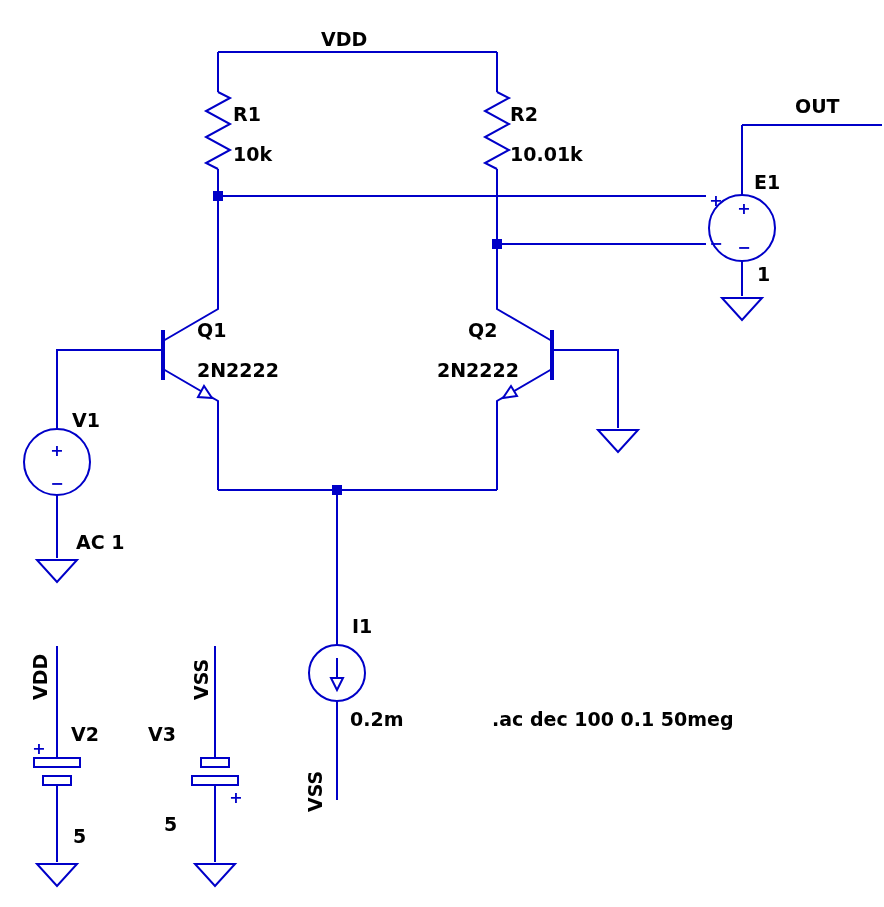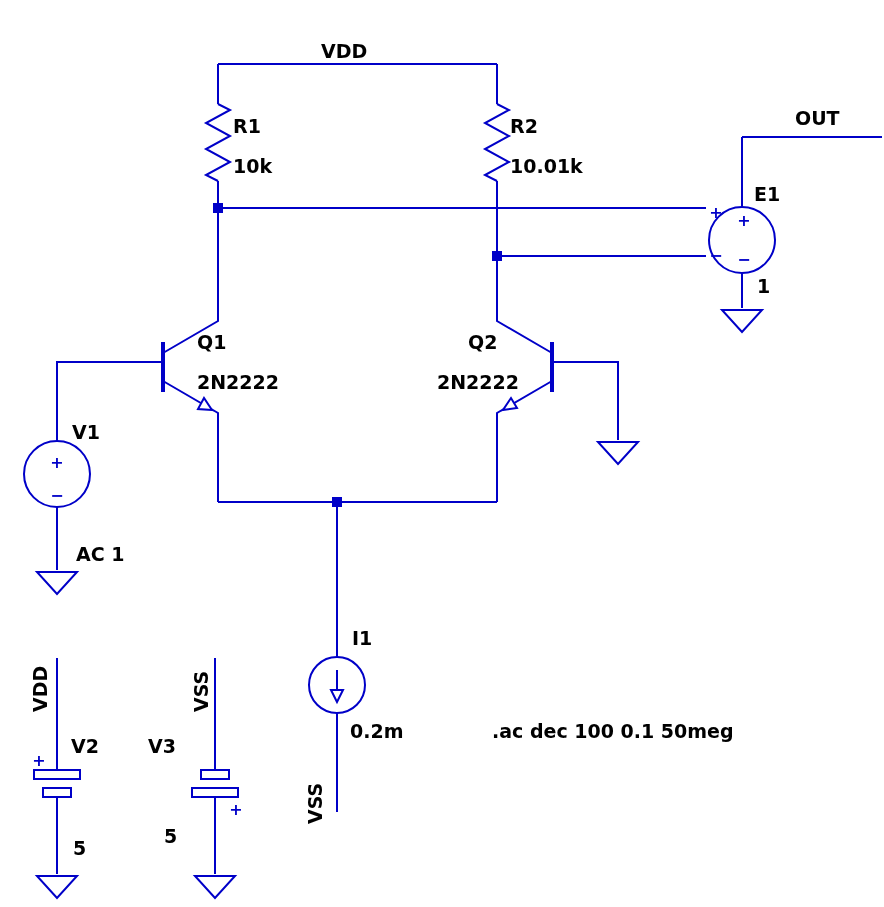--- a/index.html
+++ b/index.html
@@ -1,18 +1,18 @@
 <!DOCTYPE html>
 <html style="--wire: #0000c8; --text: #000000; --bg: #ffffff;"><head>
 <meta charset="utf-8">
 <style>
   :root{--wire:#0000c8;--text:#000000;--bg:#ffffff;}
   html,body{margin:0;padding:0;}
   body{background:var(--bg);font-family:"DejaVu Sans","Liberation Sans",sans-serif;}
-  .stage{width:884px;height:894px;background:var(--bg);overflow:hidden;margin-top:12px;}
+  .stage{width:884px;height:894px;background:var(--bg);overflow:hidden;}
   svg{display:block;}
   .wire{stroke:var(--wire);stroke-width:2;fill:none;}
   .sym{stroke:var(--wire);stroke-width:2;fill:var(--bg);}
   .symO{stroke:var(--wire);stroke-width:2;fill:none;}
   .bar{stroke:var(--wire);stroke-width:4;}
   .junction{fill:var(--wire);stroke:none;}
   text{font-family:"DejaVu Sans","Liberation Sans",sans-serif;font-weight:bold;font-size:19px;fill:var(--text);}
   text.mark{font-size:16px;fill:var(--wire);}
 </style>
 </head>

